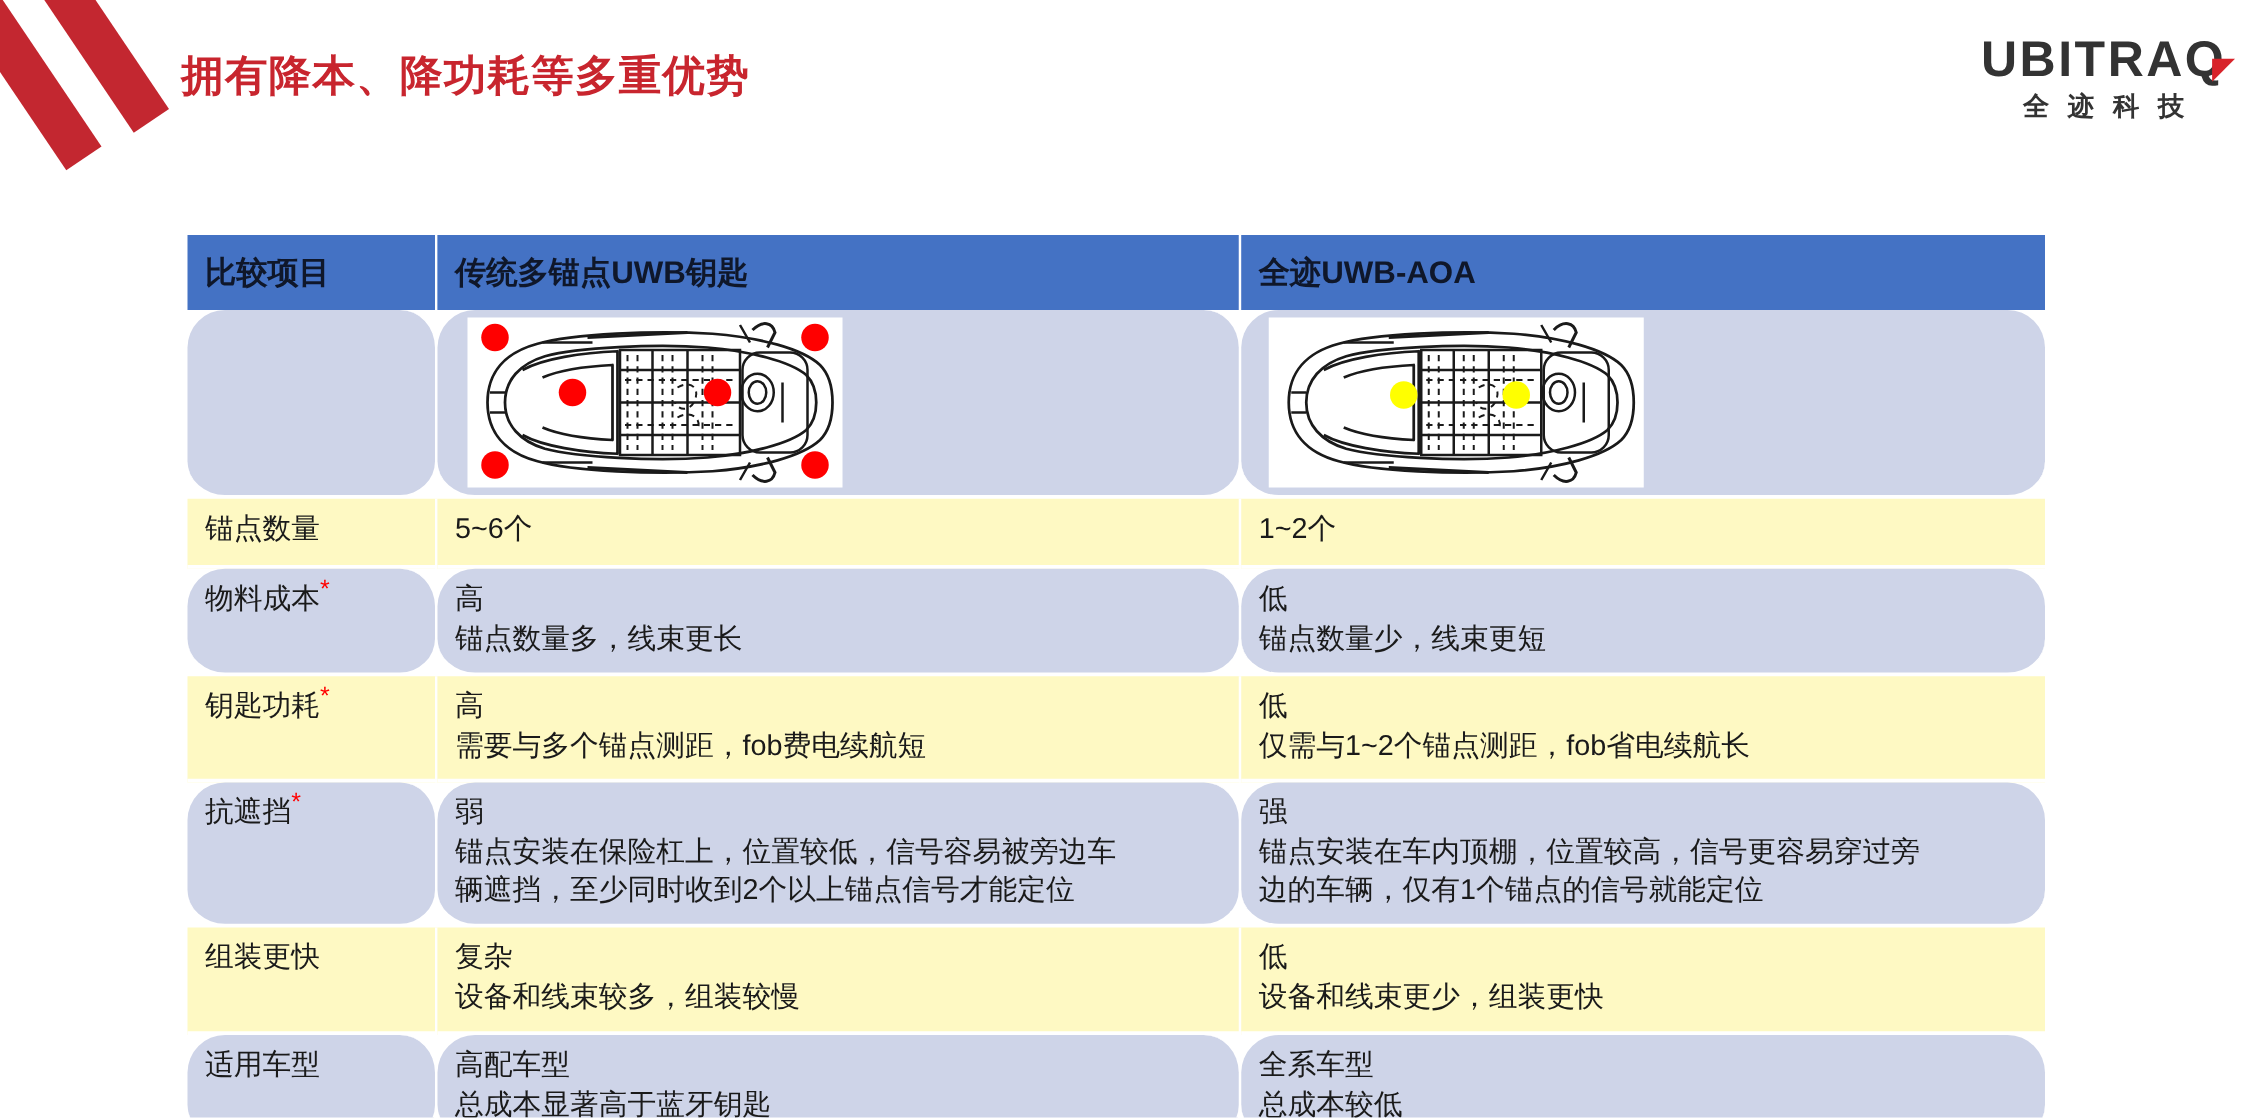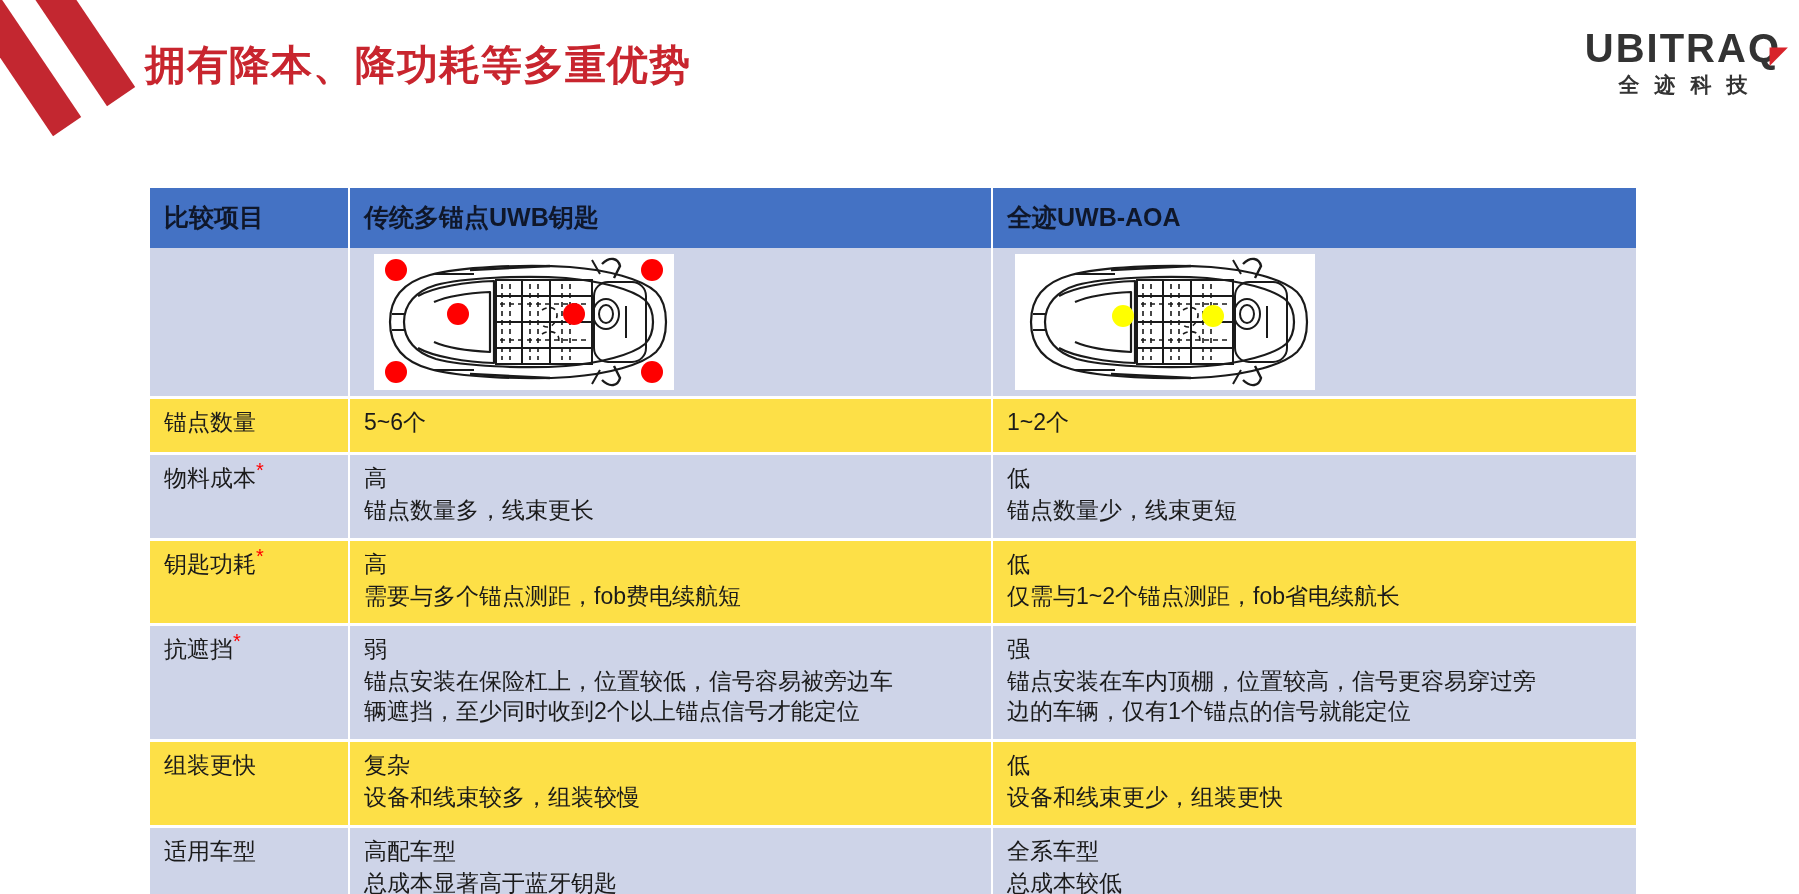--- a/index.html
+++ b/index.html
@@ -22,21 +22,21 @@
     transform: rotate(-34deg);
     transform-origin: center;
   }
   .stripe.s1 { left: 8px;  top: -44px; }
   .stripe.s2 { left: 62px; top: -74px; }
 
   
   .slide-title {
     position: absolute;
     left: 145px; top: 38px;
-    font-size: 41px;
+    font-size: 34px;
     font-weight: bold;
     color: #C8252E;
     letter-spacing: 1px;
     white-space: nowrap;
   }
 
   .logo-block {
     position: absolute;
     right: 18px; top: 27px;
     text-align: center;
@@ -96,22 +96,22 @@
   .cmp-table tbody td {
     font-size: 23px;
     color: #1a1a1a;
     vertical-align: top;
     padding: 9px 14px 12px 14px;
     border-right: 2px solid #ffffff;
     border-bottom: 3px solid #ffffff;
     line-height: 1.30;
   }
   .cmp-table tbody td:last-child { border-right: none; }
-  .cmp-table tbody tr.shade-a td { background: #ced4e8; }
-  .cmp-table tbody tr.shade-b td { background: #fde047; }
+  .cmp-table tbody tr.shade-a td { background: #ced4e8; border-radius: 30px; }
+  .cmp-table tbody tr.shade-b td { background: #fef9c3; }
 
   .cell-line { display: block; white-space: nowrap; }
   .cell-line.lead { margin-bottom: 2px; }
 
   .req-star { color: #FF0000; font-size: 20px; vertical-align: super; line-height: 0; }
 
   
   tr.pic-row td { padding: 0; height: 148px; }
   .car-panel {
     background: #ffffff;

